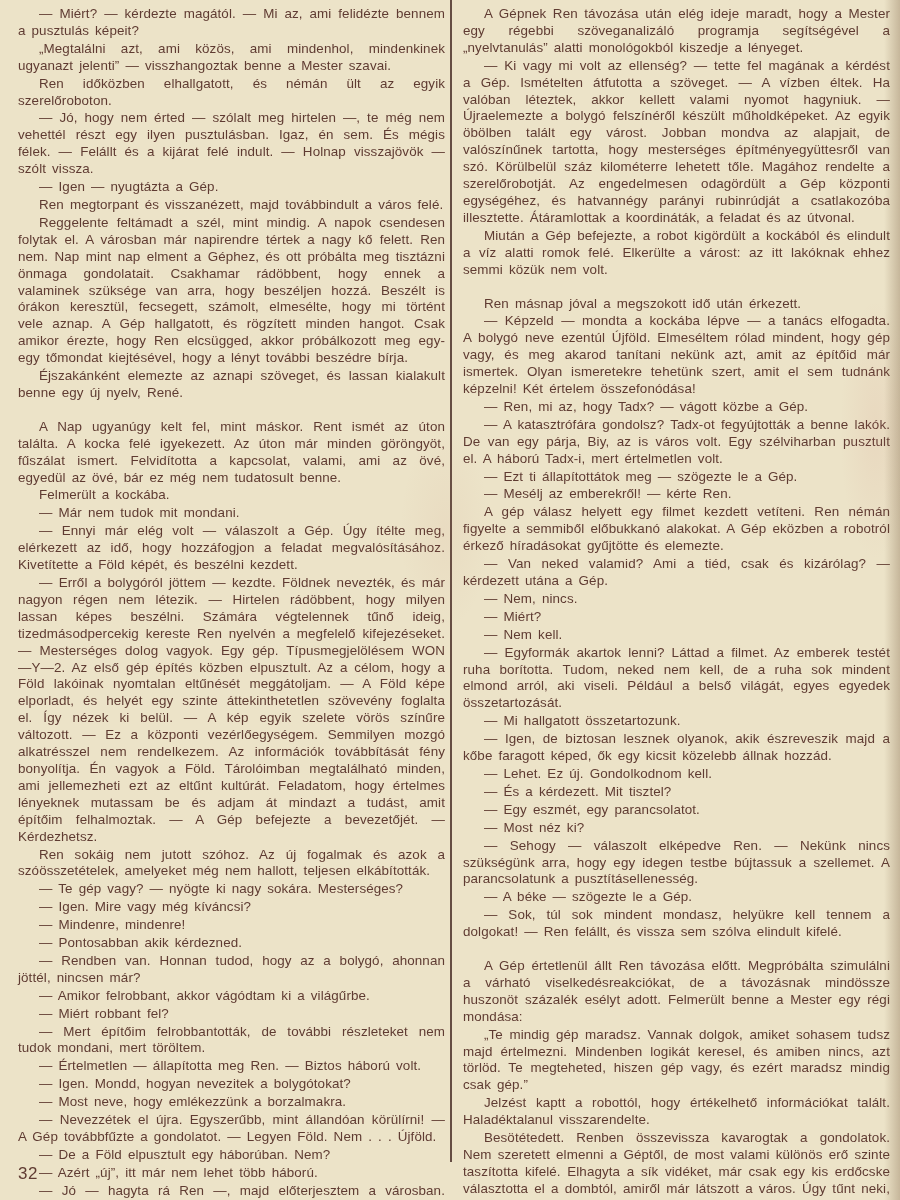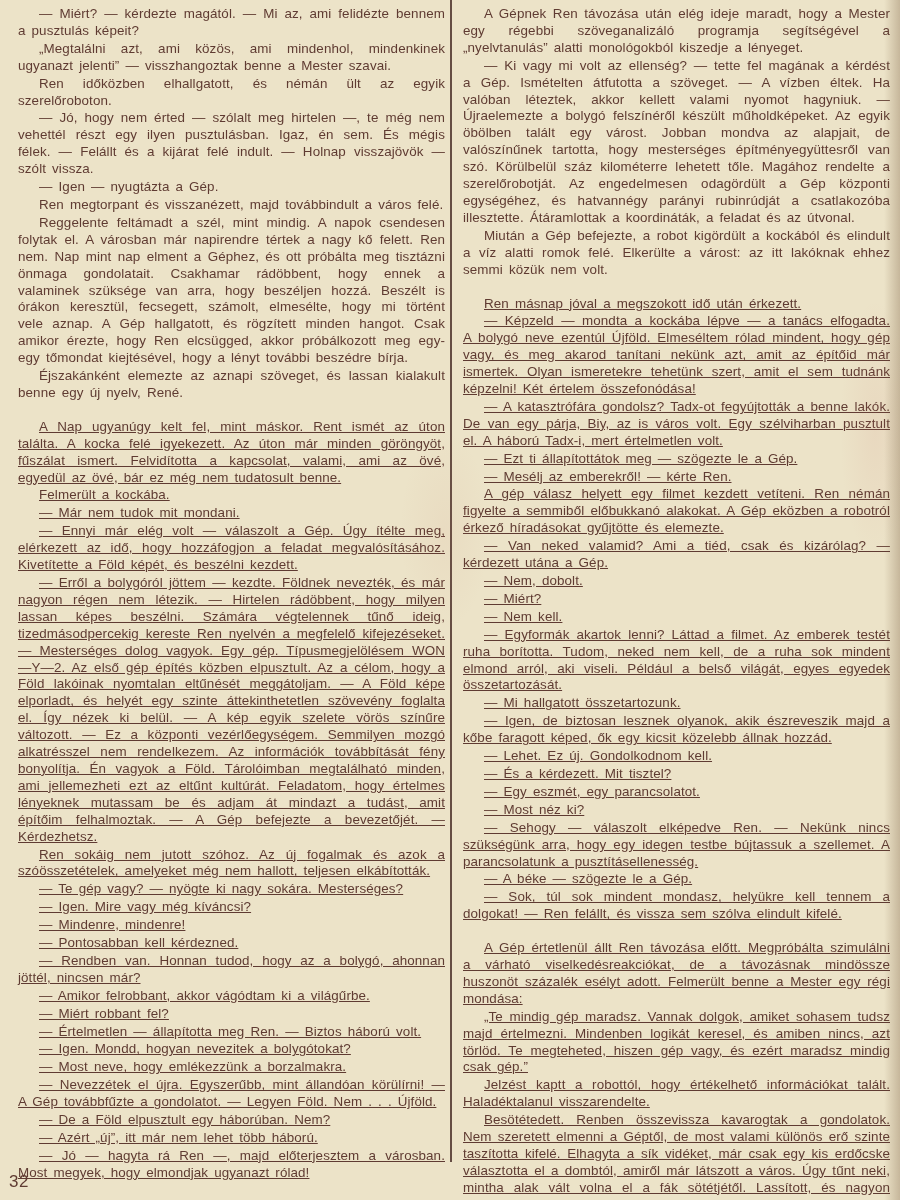--- a/index.html
+++ b/index.html
@@ -18,28 +18,28 @@
   .col{
     position:absolute;top:5px;width:429px;
     font-size:13.4px;line-height:16.9px;
     text-align:justify;
     letter-spacing:0.1px;
     word-spacing:2.2px;
   }
   .col-left{left:17px;}
   .col-right{left:462px;}
   .col p{margin:1px;text-indent:21px;}
-  .section + .section{margin-top:17px;text-decoration:underline;}
+  .section + .section{margin-top:17px;}
   .divider{
     position:absolute;left:450px;top:0;width:2px;height:1162px;
     background:var(--rule);opacity:.85;
   }
   .page-number{
-    position:absolute;left:9px;top:1164px;
-    font-size:17px;letter-spacing:.5px;margin-top:8px;
+    position:absolute;left:18px;top:1164px;
+    font-size:17px;letter-spacing:.5px;
   }
   .edge-shadow{
     position:absolute;right:0;top:0;width:16px;height:1200px;
     background:linear-gradient(to right,rgba(110,80,50,0),rgba(110,80,50,.30));
     pointer-events:none;
   }
   .stain-a,.stain-b{position:absolute;pointer-events:none;border-radius:50%;}
   .stain-a{
     left:840px;top:300px;width:70px;height:260px;
     background:radial-gradient(closest-side,rgba(200,120,110,.10),rgba(200,120,110,0));
@@ -67,49 +67,51 @@
       <div class="section">
         <p>A Nap ugyanúgy kelt fel, mint máskor. Rent ismét az úton találta. A kocka felé igyekezett. Az úton már minden göröngyöt, fűszálat ismert. Felvidította a kapcsolat, valami, ami az övé, egyedül az övé, bár ez még nem tudatosult benne.</p>
         <p>Felmerült a kockába.</p>
         <p>— Már nem tudok mit mondani.</p>
         <p>— Ennyi már elég volt — válaszolt a Gép. Úgy ítélte meg, elérkezett az idő, hogy hozzáfogjon a feladat megvalósításához. Kivetítette a Föld képét, és beszélni kezdett.</p>
         <p>— Erről a bolygóról jöttem — kezdte. Földnek nevezték, és már nagyon régen nem létezik. — Hirtelen rádöbbent, hogy milyen lassan képes beszélni. Számára végtelennek tűnő ideig, tizedmásodpercekig kereste Ren nyelvén a megfelelő kifejezéseket. — Mesterséges dolog vagyok. Egy gép. Típusmegjelölésem WON—Y—2. Az első gép építés közben elpusztult. Az a célom, hogy a Föld lakóinak nyomtalan eltűnését meggátoljam. — A Föld képe elporladt, és helyét egy szinte áttekinthetetlen szövevény foglalta el. Így nézek ki belül. — A kép egyik szelete vörös színűre változott. — Ez a központi vezérlőegységem. Semmilyen mozgó alkatrésszel nem rendelkezem. Az információk továbbítását fény bonyolítja. Én vagyok a Föld. Tárolóimban megtalálható minden, ami jellemezheti ezt az eltűnt kultúrát. Feladatom, hogy értelmes lényeknek mutassam be és adjam át mindazt a tudást, amit építőim felhalmoztak. — A Gép befejezte a bevezetőjét. — Kérdezhetsz.</p>
         <p>Ren sokáig nem jutott szóhoz. Az új fogalmak és azok a szóösszetételek, amelyeket még nem hallott, teljesen elkábították.</p>
         <p>— Te gép vagy? — nyögte ki nagy sokára. Mesterséges?</p>
         <p>— Igen. Mire vagy még kíváncsi?</p>
         <p>— Mindenre, mindenre!</p>
-        <p>— Pontosabban kell kérdezned.</p>
+        <p>— Pontosabban akik kérdezned.</p>
         <p>— Rendben van. Honnan tudod, hogy az a bolygó, ahonnan jöttél, nincsen már?</p>
         <p>— Amikor felrobbant, akkor vágódtam ki a világűrbe.</p>
         <p>— Miért robbant fel?</p>
+        <p>— Mert építőim felrobbantották, de további részleteket nem tudok mondani, mert töröltem.</p>
         <p>— Értelmetlen — állapította meg Ren. — Biztos háború volt.</p>
         <p>— Igen. Mondd, hogyan nevezitek a bolygótokat?</p>
         <p>— Most neve, hogy emlékezzünk a borzalmakra.</p>
         <p>— Nevezzétek el újra. Egyszerűbb, mint állandóan körülírni! — A Gép továbbfűzte a gondolatot. — Legyen Föld. Nem . . . Újföld.</p>
         <p>— De a Föld elpusztult egy háborúban. Nem?</p>
         <p>— Azért „új”, itt már nem lehet több háború.</p>
         <p>— Jó — hagyta rá Ren —, majd előterjesztem a városban. Most megyek, hogy elmondjak ugyanazt rólad!</p>
       </div>
     </div>
   <div class="divider"></div>
   <div class="col col-right" id="right-col">
       <div class="section">
         <p>A Gépnek Ren távozása után elég ideje maradt, hogy a Mester egy régebbi szöveganalizáló programja segítségével a „nyelvtanulás” alatti monológokból kiszedje a lényeget.</p>
         <p>— Ki vagy mi volt az ellenség? — tette fel magának a kérdést a Gép. Ismételten átfutotta a szöveget. — A vízben éltek. Ha valóban léteztek, akkor kellett valami nyomot hagyniuk. — Újraelemezte a bolygó felszínéről készült műholdképeket. Az egyik öbölben talált egy várost. Jobban mondva az alapjait, de valószínűnek tartotta, hogy mesterséges építményegyüttesről van szó. Körülbelül száz kilométerre lehetett tőle. Magához rendelte a szerelőrobotját. Az engedelmesen odagördült a Gép központi egységéhez, és hatvannégy parányi rubinrúdját a csatlakozóba illesztette. Átáramlottak a koordináták, a feladat és az útvonal.</p>
         <p>Miután a Gép befejezte, a robot kigördült a kockából és elindult a víz alatti romok felé. Elkerülte a várost: az itt lakóknak ehhez semmi közük nem volt.</p>
       </div>
       <div class="section">
         <p>Ren másnap jóval a megszokott idő után érkezett.</p>
         <p>— Képzeld — mondta a kockába lépve — a tanács elfogadta. A bolygó neve ezentúl Újföld. Elmeséltem rólad mindent, hogy gép vagy, és meg akarod tanítani nekünk azt, amit az építőid már ismertek. Olyan ismeretekre tehetünk szert, amit el sem tudnánk képzelni! Két értelem összefonódása!</p>
+        <p>— Ren, mi az, hogy Tadx? — vágott közbe a Gép.</p>
         <p>— A katasztrófára gondolsz? Tadx-ot fegyújtották a benne lakók. De van egy párja, Biy, az is város volt. Egy szélviharban pusztult el. A háború Tadx-i, mert értelmetlen volt.</p>
         <p>— Ezt ti állapítottátok meg — szögezte le a Gép.</p>
         <p>— Mesélj az emberekről! — kérte Ren.</p>
         <p>A gép válasz helyett egy filmet kezdett vetíteni. Ren némán figyelte a semmiből előbukkanó alakokat. A Gép eközben a robotról érkező híradásokat gyűjtötte és elemezte.</p>
         <p>— Van neked valamid? Ami a tiéd, csak és kizárólag? — kérdezett utána a Gép.</p>
-        <p>— Nem, dobolt.</p>
+        <p>— Nem, nincs.</p>
         <p>— Miért?</p>
         <p>— Nem kell.</p>
         <p>— Egyformák akartok lenni? Láttad a filmet. Az emberek testét ruha borította. Tudom, neked nem kell, de a ruha sok mindent elmond arról, aki viseli. Például a belső világát, egyes egyedek összetartozását.</p>
         <p>— Mi hallgatott összetartozunk.</p>
         <p>— Igen, de biztosan lesznek olyanok, akik észreveszik majd a kőbe faragott képed, ők egy kicsit közelebb állnak hozzád.</p>
         <p>— Lehet. Ez új. Gondolkodnom kell.</p>
         <p>— És a kérdezett. Mit tisztel?</p>
         <p>— Egy eszmét, egy parancsolatot.</p>
         <p>— Most néz ki?</p>
         <p>— Sehogy — válaszolt elképedve Ren. — Nekünk nincs szükségünk arra, hogy egy idegen testbe bújtassuk a szellemet. A parancsolatunk a pusztításellenesség.</p>

